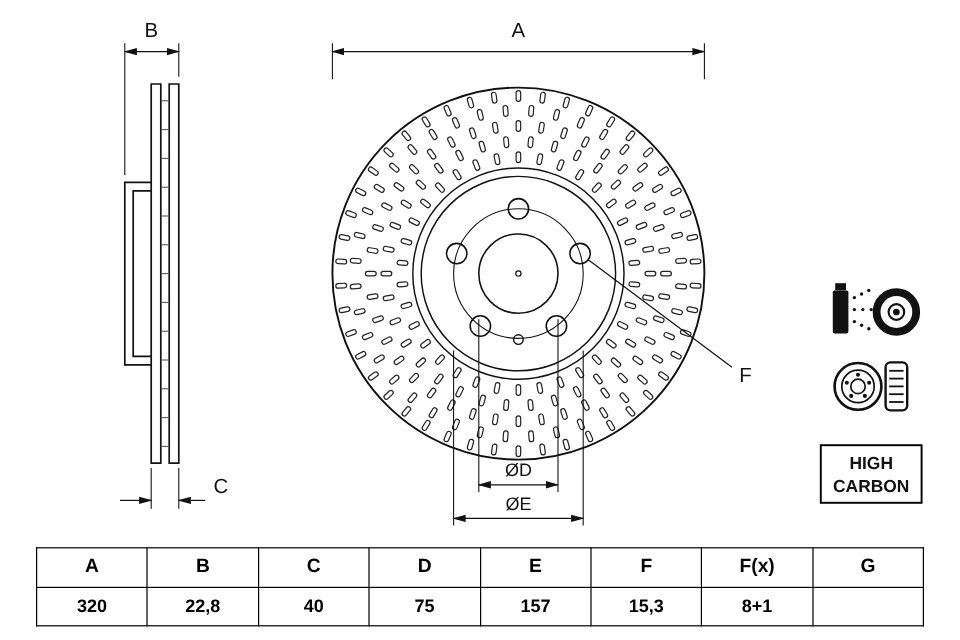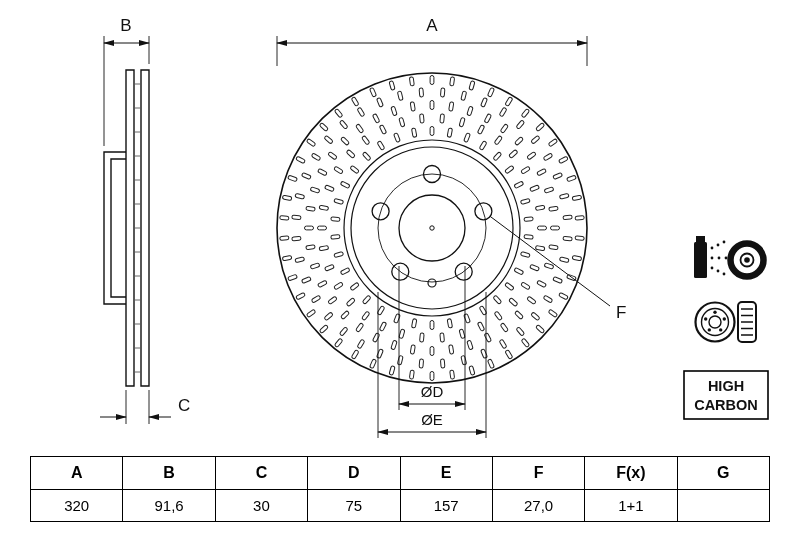--- a/index.html
+++ b/index.html
@@ -33,21 +33,21 @@
     border-collapse: collapse;
     table-layout: fixed;
   }
   .spec-table th, .spec-table td {
     border: 1px solid #000;
     text-align: center;
     vertical-align: middle;
     color: #000;
   }
   .spec-table th { height: 30px; font-size: 16px; font-weight: bold; }
-  .spec-table td { height: 29px; font-size: 15px; font-weight: normal; }
+  .spec-table td { height: 29px; font-size: 15px; font-weight: bold; }
 </style>
 </head>
 <body>
 
 <div class="page">
 
   <svg width="800" height="455" viewBox="0 0 800 455">
     <defs>
       <marker id="arr" viewBox="0 0 12 8" refX="11" refY="4" markerWidth="11" markerHeight="7.3" orient="auto-start-reverse">
         <path d="M0,0.6 L12,4 L0,7.4 Z" fill="#111"></path>
@@ -389,24 +389,24 @@
         <th>D</th>
         <th>E</th>
         <th>F</th>
         <th>F(x)</th>
         <th>G</th>
       </tr>
     </thead>
     <tbody>
       <tr>
         <td>320</td>
-        <td>91,6</td>
-        <td>30</td>
+        <td>22,8</td>
+        <td>40</td>
         <td>75</td>
         <td>157</td>
-        <td>27,0</td>
-        <td>1+1</td>
+        <td>15,3</td>
+        <td>8+1</td>
         <td></td>
       </tr>
     </tbody>
   </table>
 
 </div>
 
 </body></html>

